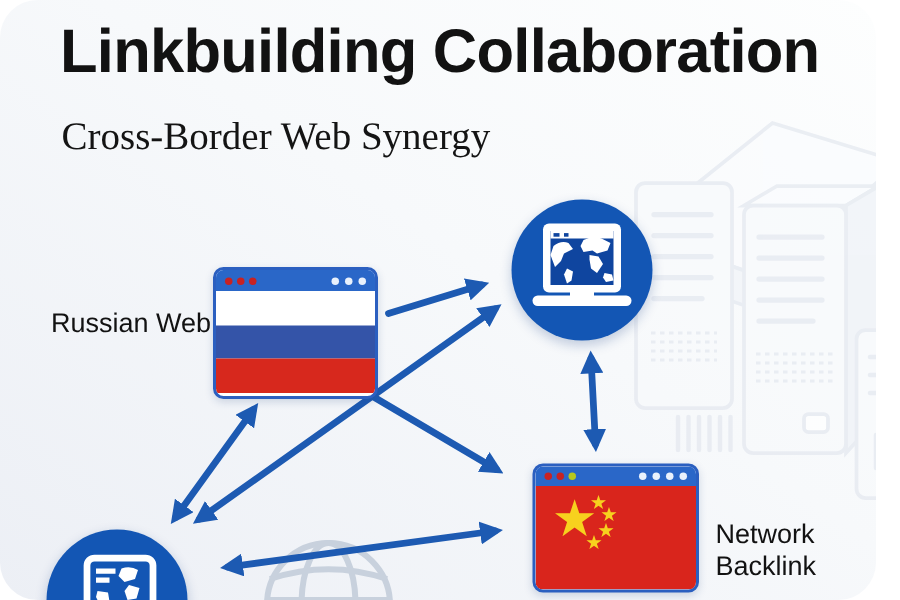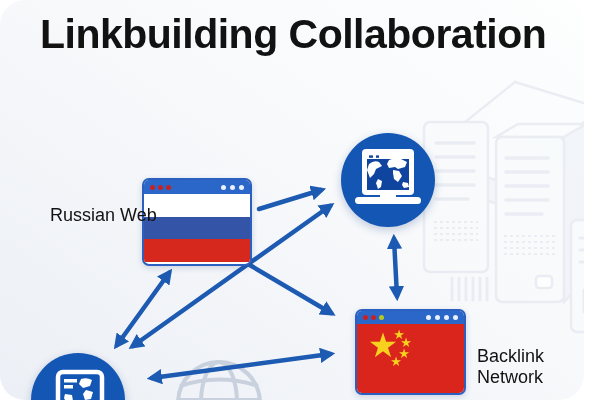--- a/index.html
+++ b/index.html
@@ -121,20 +121,21 @@
       <ellipse cx="49" cy="48" rx="18" ry="41"></ellipse>
       <path d="M10,31 Q49,18 88,31"></path>
       <line x1="8" y1="45" x2="90" y2="45"></line>
     </g>
   </svg>
 
   <h1 class="title">
     <span style="display:block">Russian-Chinese SEO</span>
     <span style="display:block">Linkbuilding Collaboration</span>
   </h1>
+  <p class="subtitle">Cross-Border Web Synergy</p>
 
   <svg class="bg-art" style="left:0;top:0;width:600px;height:400px" viewBox="0 0 600 400" xmlns="http://www.w3.org/2000/svg">
     <defs>
       <marker id="ah" viewBox="0 0 10 10" refX="6.5" refY="5" markerWidth="3.4" markerHeight="3.4" orient="auto-start-reverse">
         <path d="M0,0 L10,5 L0,10 z" fill="#1d5ab2"></path>
       </marker>
     </defs>
     <g stroke="#1d5ab2" stroke-width="4.5" stroke-linecap="round" fill="none">
       <line x1="259" y1="209" x2="321" y2="190" marker-end="url(#ah)"></line>
       <line x1="133" y1="346" x2="330" y2="206" marker-start="url(#ah)" marker-end="url(#ah)"></line>
@@ -155,21 +156,21 @@
         <span class="dot" style="background:#e9f1fc"></span>
         <span class="dot" style="background:#e9f1fc"></span>
       </span>
     </div>
     <div class="flag-rus">
       <div style="background:#ffffff"></div>
       <div style="background:var(--russia_flag_blue,#3454a8)"></div>
       <div style="background:var(--russia_flag_red,#d7281d)"></div>
     </div>
   </div>
-  <div class="node-label" style="left:50px;top:205px">Russian Web</div>
+  <div class="node-label" style="left:34px;top:205px">Russian Web</div>
 
   <div class="circle-node" style="left:341px;top:133px">
     <svg width="94" height="94" viewBox="0 0 94 94" xmlns="http://www.w3.org/2000/svg">
       <rect x="21" y="16" width="52" height="46" rx="4" fill="#ffffff"></rect>
       <rect x="26" y="21" width="42" height="36" fill="#0f459f"></rect>
       <rect x="26" y="21" width="42" height="5" fill="#ffffff"></rect>
       <rect x="28" y="22.4" width="4" height="2.4" fill="#0f459f"></rect>
       <rect x="35" y="22.4" width="3" height="2.4" fill="#0f459f"></rect>
       <g fill="#ffffff">
         <path d="M28,31 q5,-4 10,-2 l3,4 -6,3 -2,5 -4,4 -3,-8 z"></path>
@@ -200,22 +201,22 @@
       <g fill="#f7d11e" font-family="DejaVu Sans, sans-serif" text-anchor="middle">
         <text x="26" y="33" font-size="34">★</text>
         <text x="42" y="15" font-size="13">★</text>
         <text x="49" y="23" font-size="13">★</text>
         <text x="47" y="34" font-size="13">★</text>
         <text x="39" y="42" font-size="13">★</text>
       </g>
     </svg>
   </div>
   <div class="node-label" style="left:477px;top:346px">
+    <span style="display:block">Network</span>
     <span style="display:block">Backlink</span>
-    <span style="display:block">Network</span>
   </div>
 
   <div class="circle-node" style="left:31px;top:353px">
     <svg width="94" height="94" viewBox="0 0 94 94" xmlns="http://www.w3.org/2000/svg">
       <rect x="27" y="19" width="44" height="42" rx="5" fill="none" stroke="#ffffff" stroke-width="4.5"></rect>
       <rect x="33" y="26" width="13" height="3.5" fill="#ffffff"></rect>
       <rect x="33" y="32" width="9" height="3.5" fill="#ffffff"></rect>
       <g fill="#ffffff">
         <path d="M50,26 q6,-2 11,1 l-2,6 -7,2 -4,-4 z"></path>
         <path d="M55,37 l7,2 -2,7 -6,1 -2,-6 z"></path>

